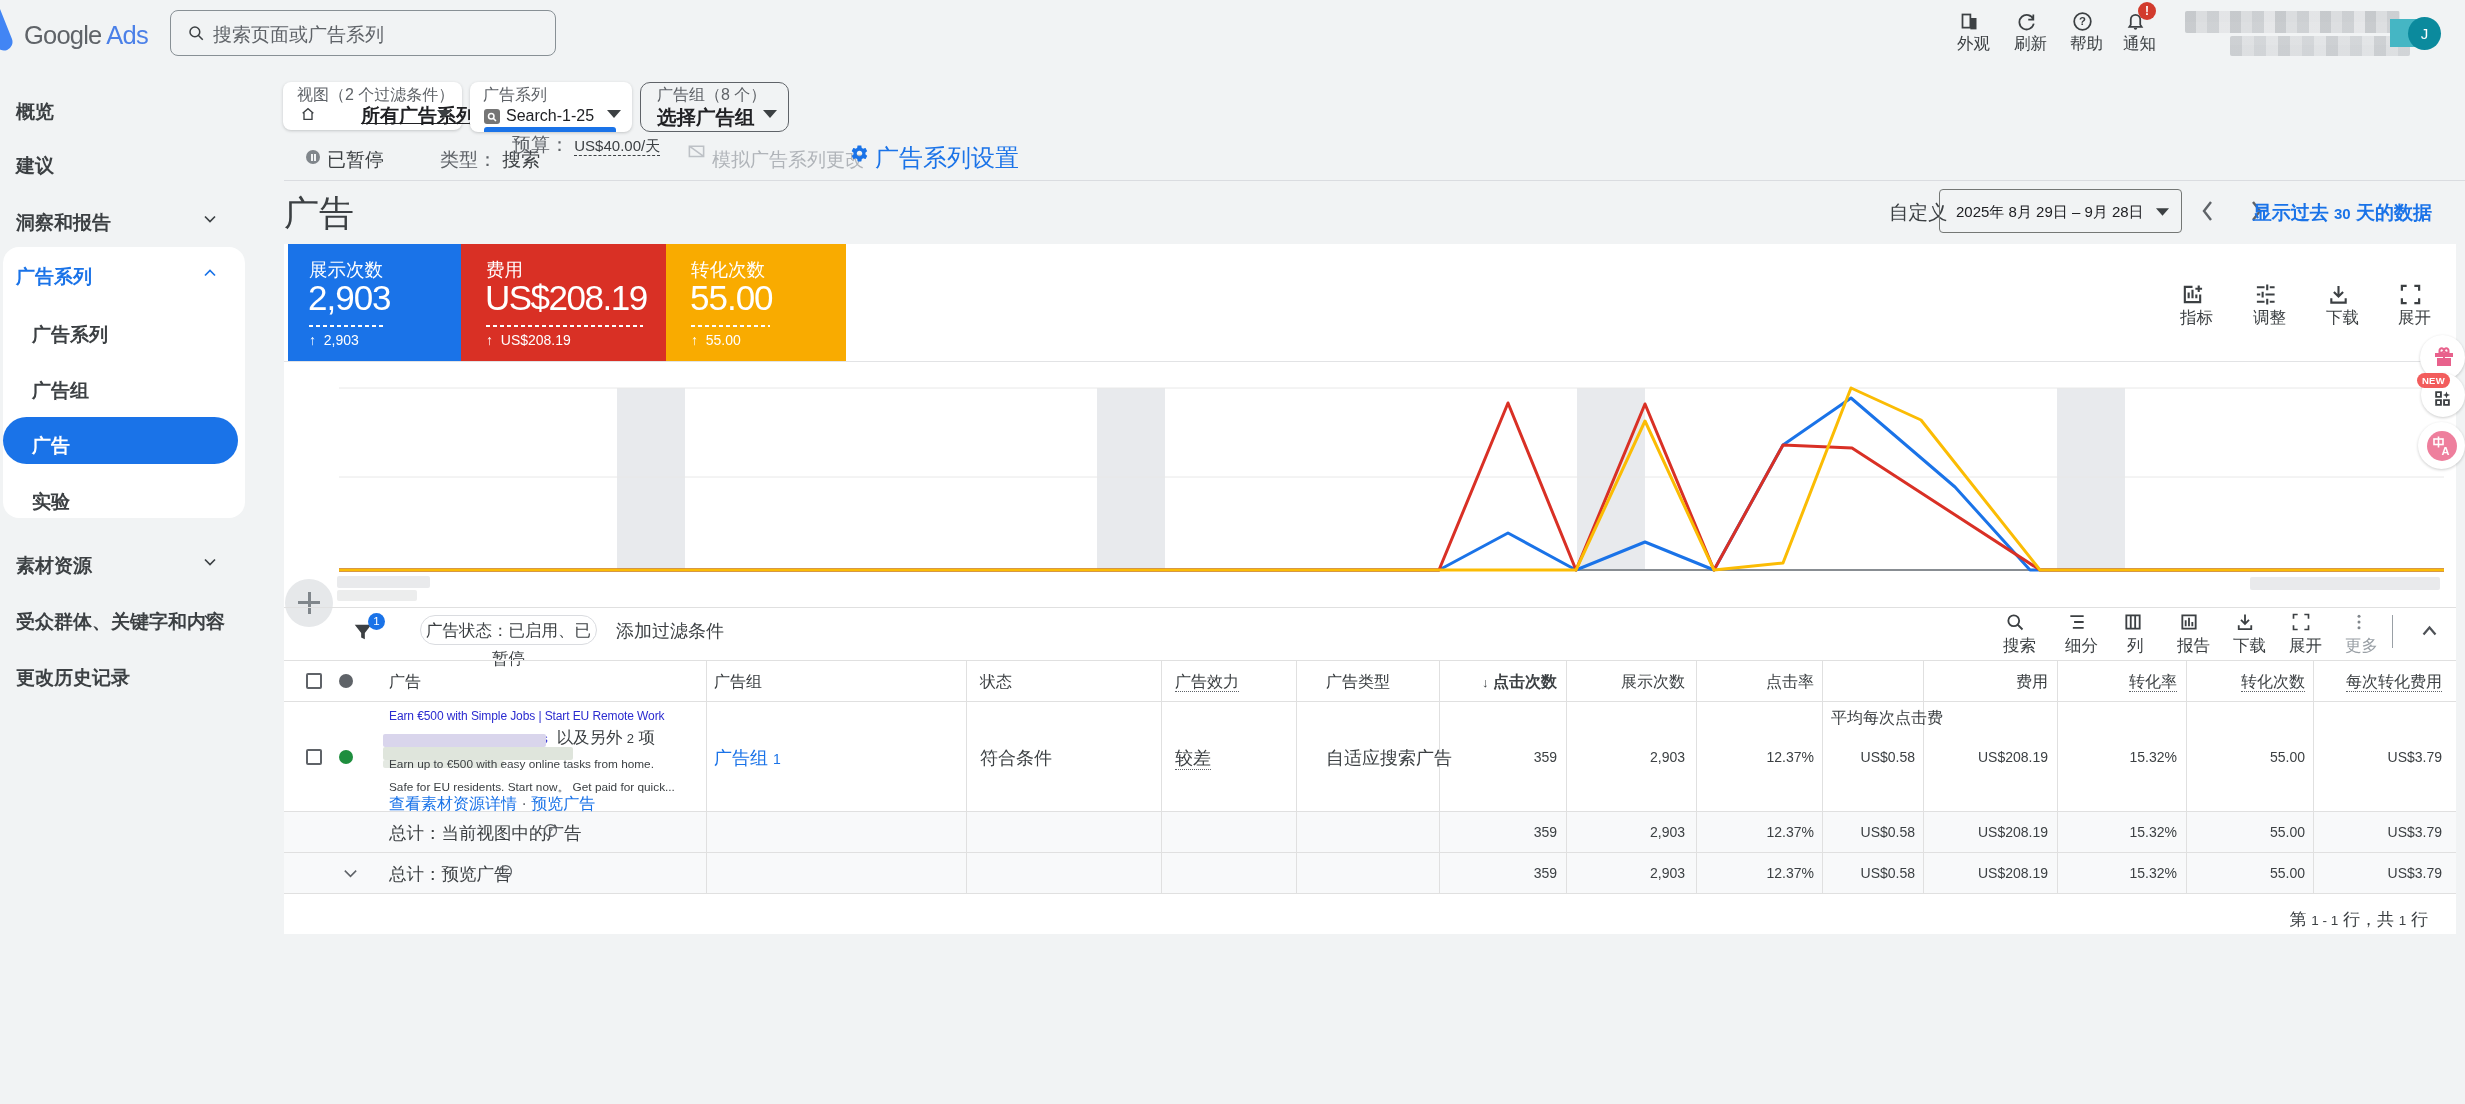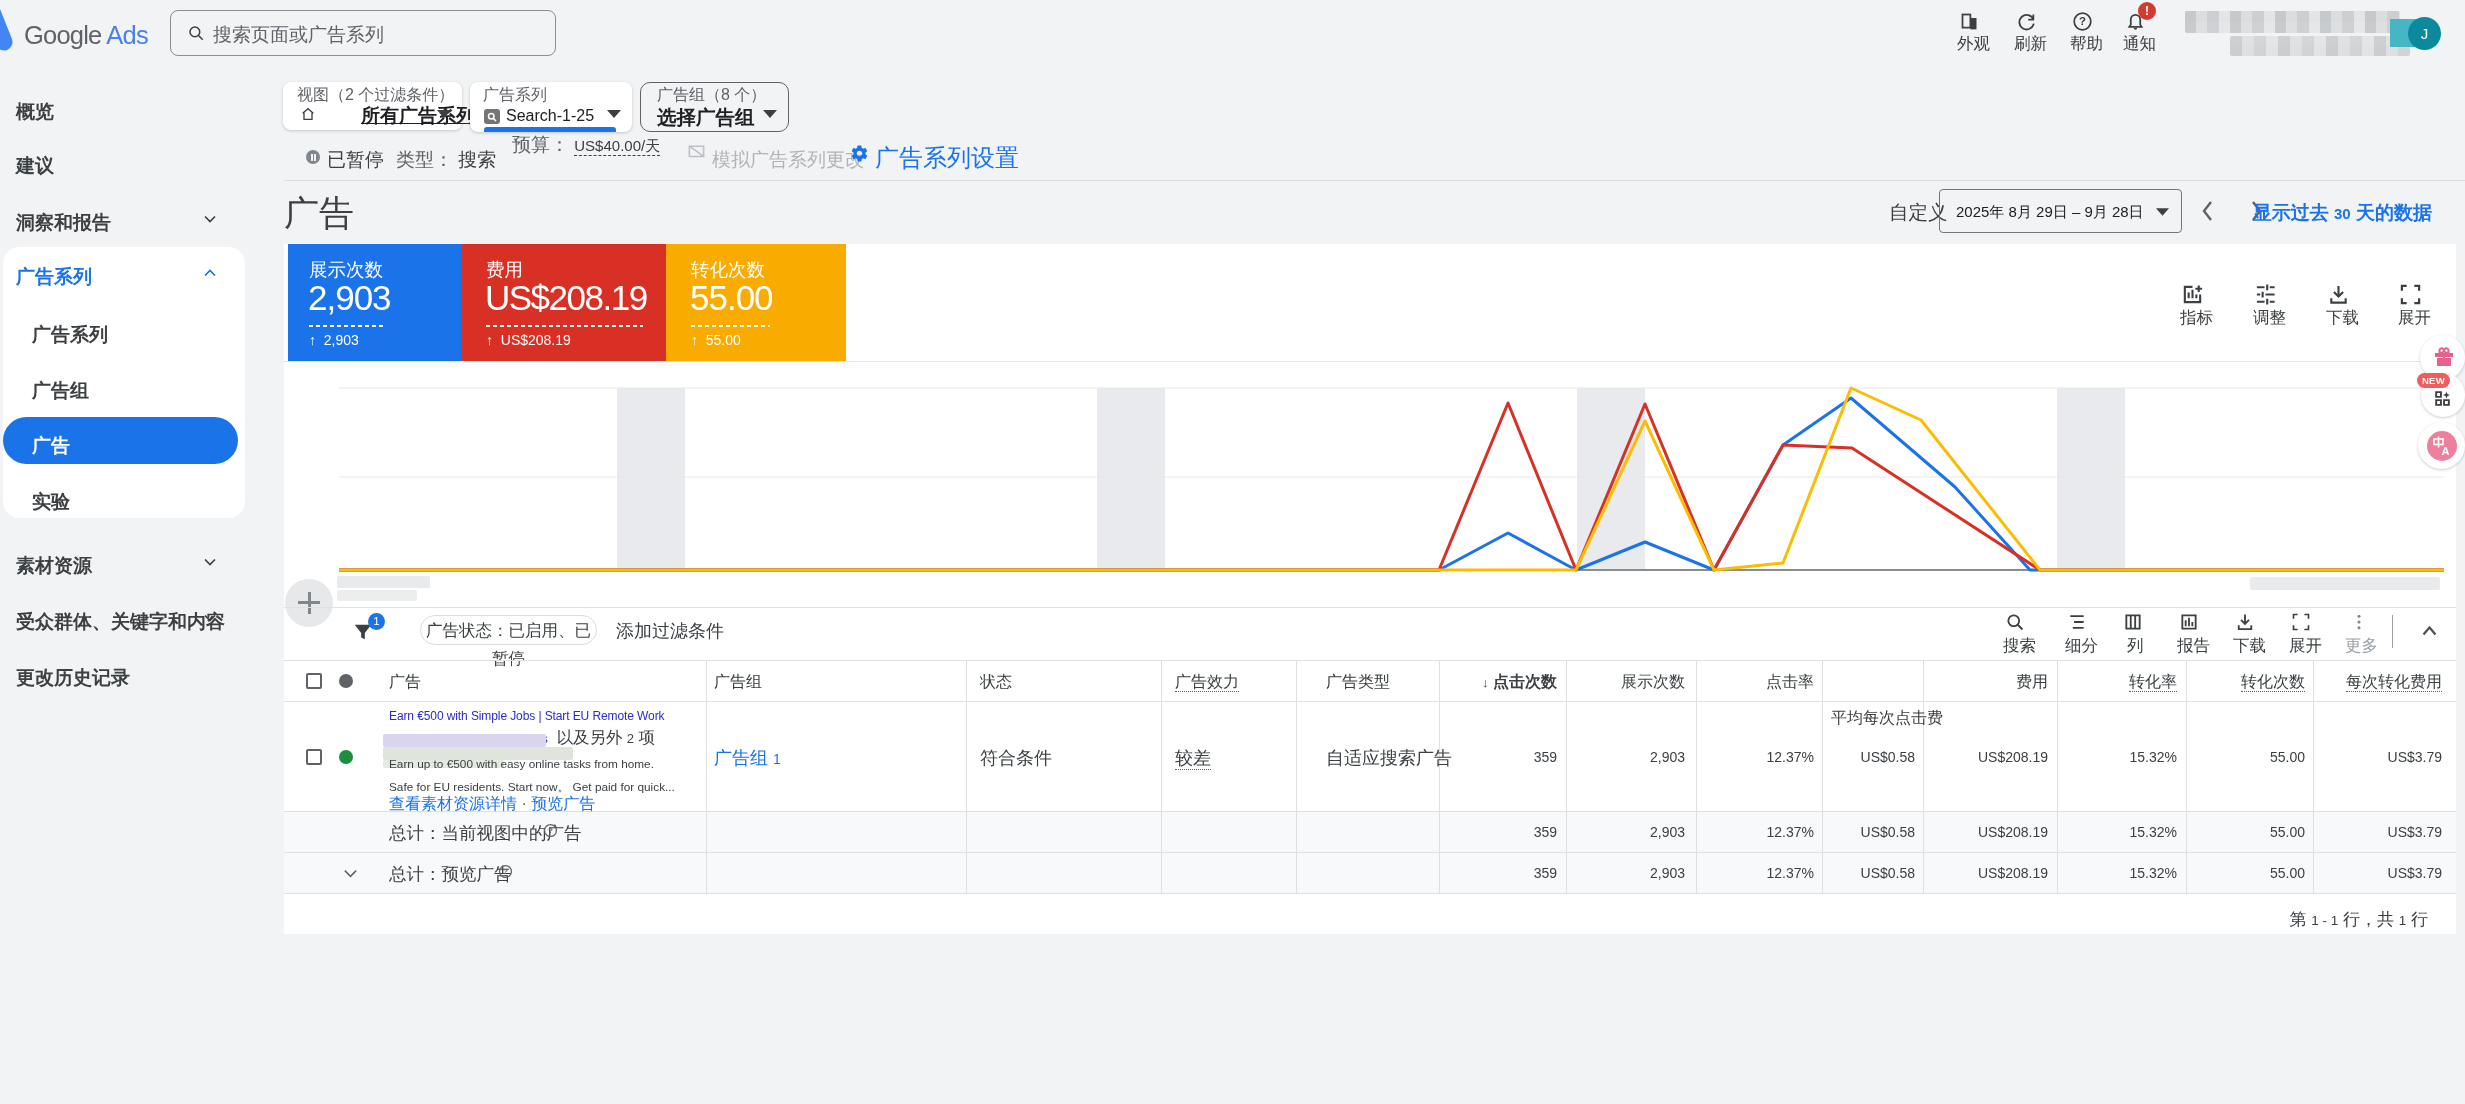--- a/index.html
+++ b/index.html
@@ -115,21 +115,21 @@
   <div class="abs" style="left:657px;top:85px;font-size:16px;color:#5f6368;">广告组（8 个）</div>
   <div class="abs" style="left:657px;top:104px;font-size:19.5px;font-weight:bold;color:#202124;">选择广告组</div>
   <svg class="abs" style="left:763px;top:110px" width="14" height="8" viewBox="0 0 14 8">
       <path d="M0 0 h14 l-7 8 z" fill="#3c4043"></path>
     </svg>
 
   <div class="abs" style="left:306px;top:150px;width:14px;height:14px;border-radius:50%;background:#80868b;"></div>
   <div class="abs" style="left:310.5px;top:153.5px;width:2px;height:7px;background:#f1f3f4;"></div>
   <div class="abs" style="left:314px;top:153.5px;width:2px;height:7px;background:#f1f3f4;"></div>
   <div class="abs" style="left:327px;top:147px;font-size:19px;">已暂停</div>
-  <div class="abs" style="left:396px;top:147px;font-size:19px;color:#5f6368;text-align:right;">类型： <span style="color:#3c4043">搜索</span></div>
+  <div class="abs" style="left:440px;top:147px;font-size:19px;color:#5f6368;text-align:right;">类型： <span style="color:#3c4043">搜索</span></div>
   <div class="abs" style="left:512px;top:132px;font-size:19px;color:#5f6368;">预算： <span style="color:#3c4043;border-bottom:1.5px dashed #3c4043;padding-bottom:1px;font-size:15px;">US$40.00/天</span></div>
   <svg class="abs" style="left:687px;top:143px" width="19" height="19" viewBox="0 0 24 24">
       <path fill="none" stroke="#bdc1c6" stroke-width="2" d="M3 4 h18 v13 H3 z M3 4 l18 13"></path>
     </svg>
   <div class="abs" style="left:712px;top:147px;font-size:19px;color:#b0b4b9;">模拟广告系列更改</div>
   <svg class="abs" style="left:850px;top:144px" width="19" height="19" viewBox="0 0 24 24">
       <path fill="#1a73e8" d="M19.4 13c0-.3.1-.6.1-1s0-.7-.1-1l2.1-1.7c.2-.2.2-.4.1-.6l-2-3.5c-.1-.2-.4-.3-.6-.2l-2.5 1c-.5-.4-1.1-.7-1.7-1l-.4-2.6c0-.2-.2-.4-.5-.4h-4c-.2 0-.4.2-.5.4l-.4 2.6c-.6.2-1.2.6-1.7 1l-2.5-1c-.2-.1-.5 0-.6.2l-2 3.5c-.1.2-.1.4.1.6L4.5 11c0 .3-.1.6-.1 1s0 .7.1 1l-2.1 1.7c-.2.2-.2.4-.1.6l2 3.5c.1.2.4.3.6.2l2.5-1c.5.4 1.1.7 1.7 1l.4 2.6c0 .2.2.4.5.4h4c.2 0 .4-.2.5-.4l.4-2.6c.6-.2 1.2-.6 1.7-1l2.5 1c.2.1.5 0 .6-.2l2-3.5c.1-.2.1-.4-.1-.6L19.4 13zM12 15.5c-1.9 0-3.5-1.6-3.5-3.5s1.6-3.5 3.5-3.5 3.5 1.6 3.5 3.5-1.6 3.5-3.5 3.5z"></path>
     </svg>
   <div class="abs" style="left:875px;top:142px;font-size:24px;color:#1a73e8;text-align:right;">广告系列设置</div>
   <div class="abs" style="left:284px;top:180px;width:2181px;height:1px;background:#dadce0;"></div>

